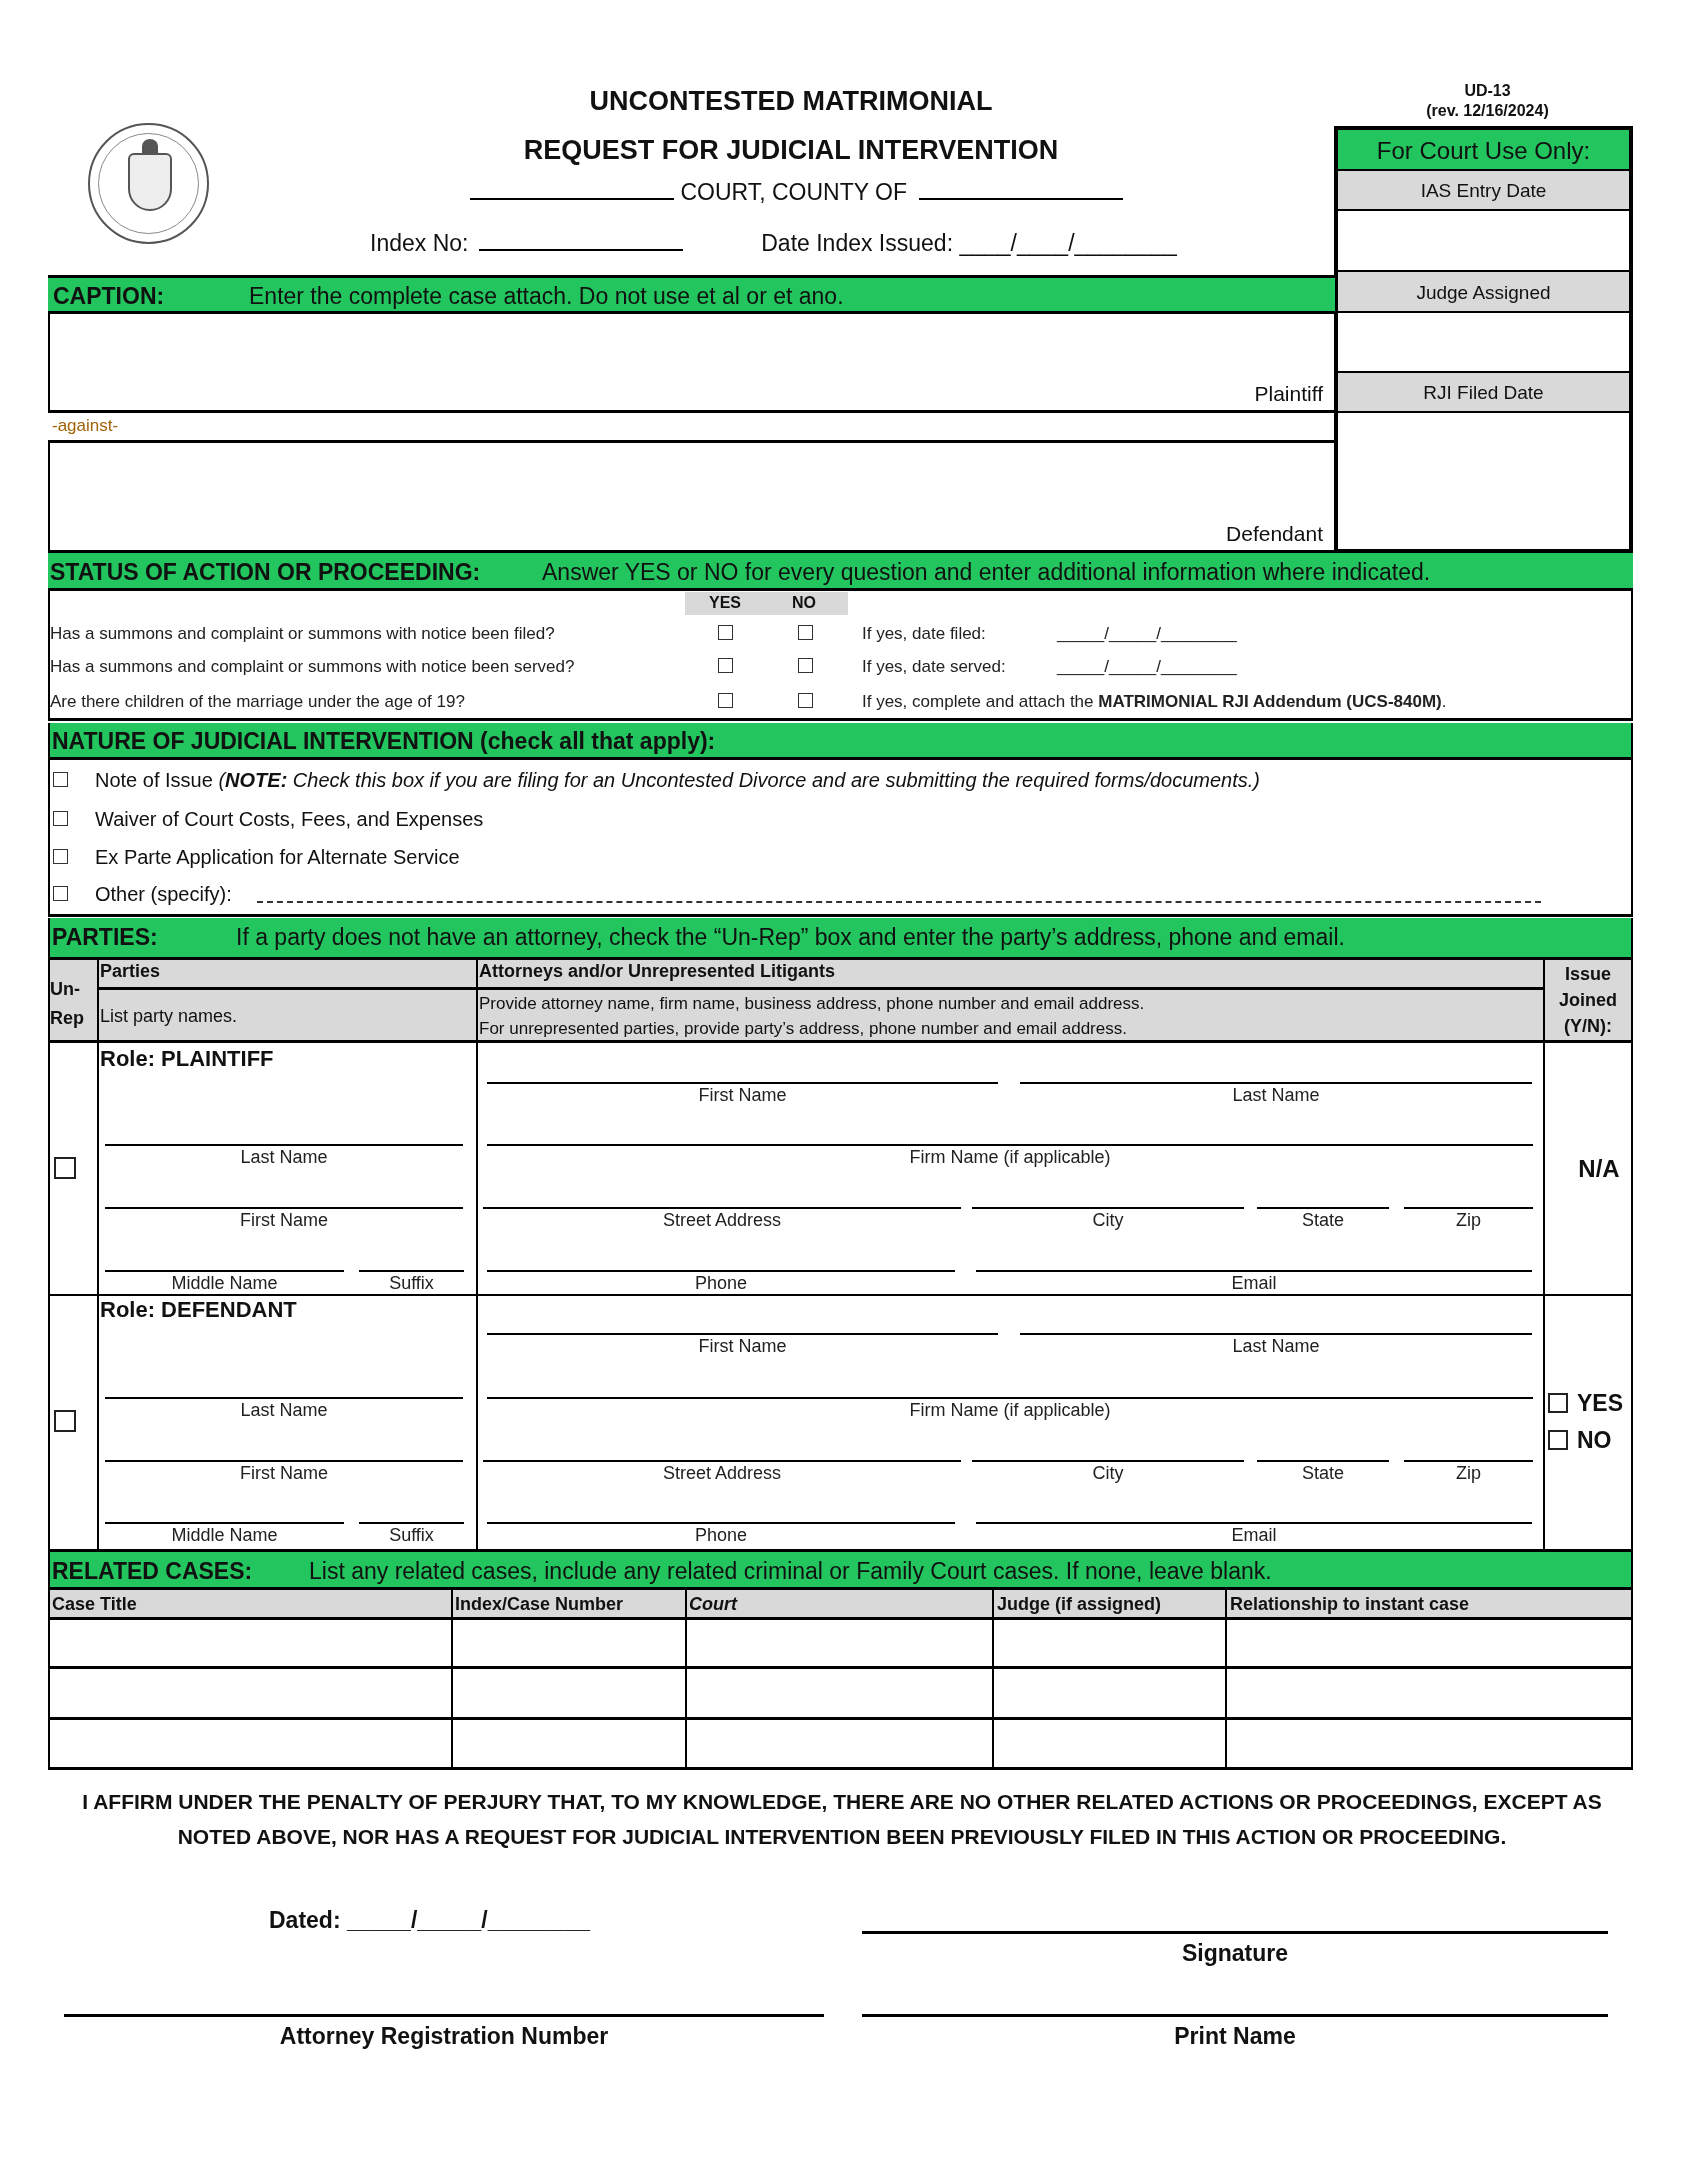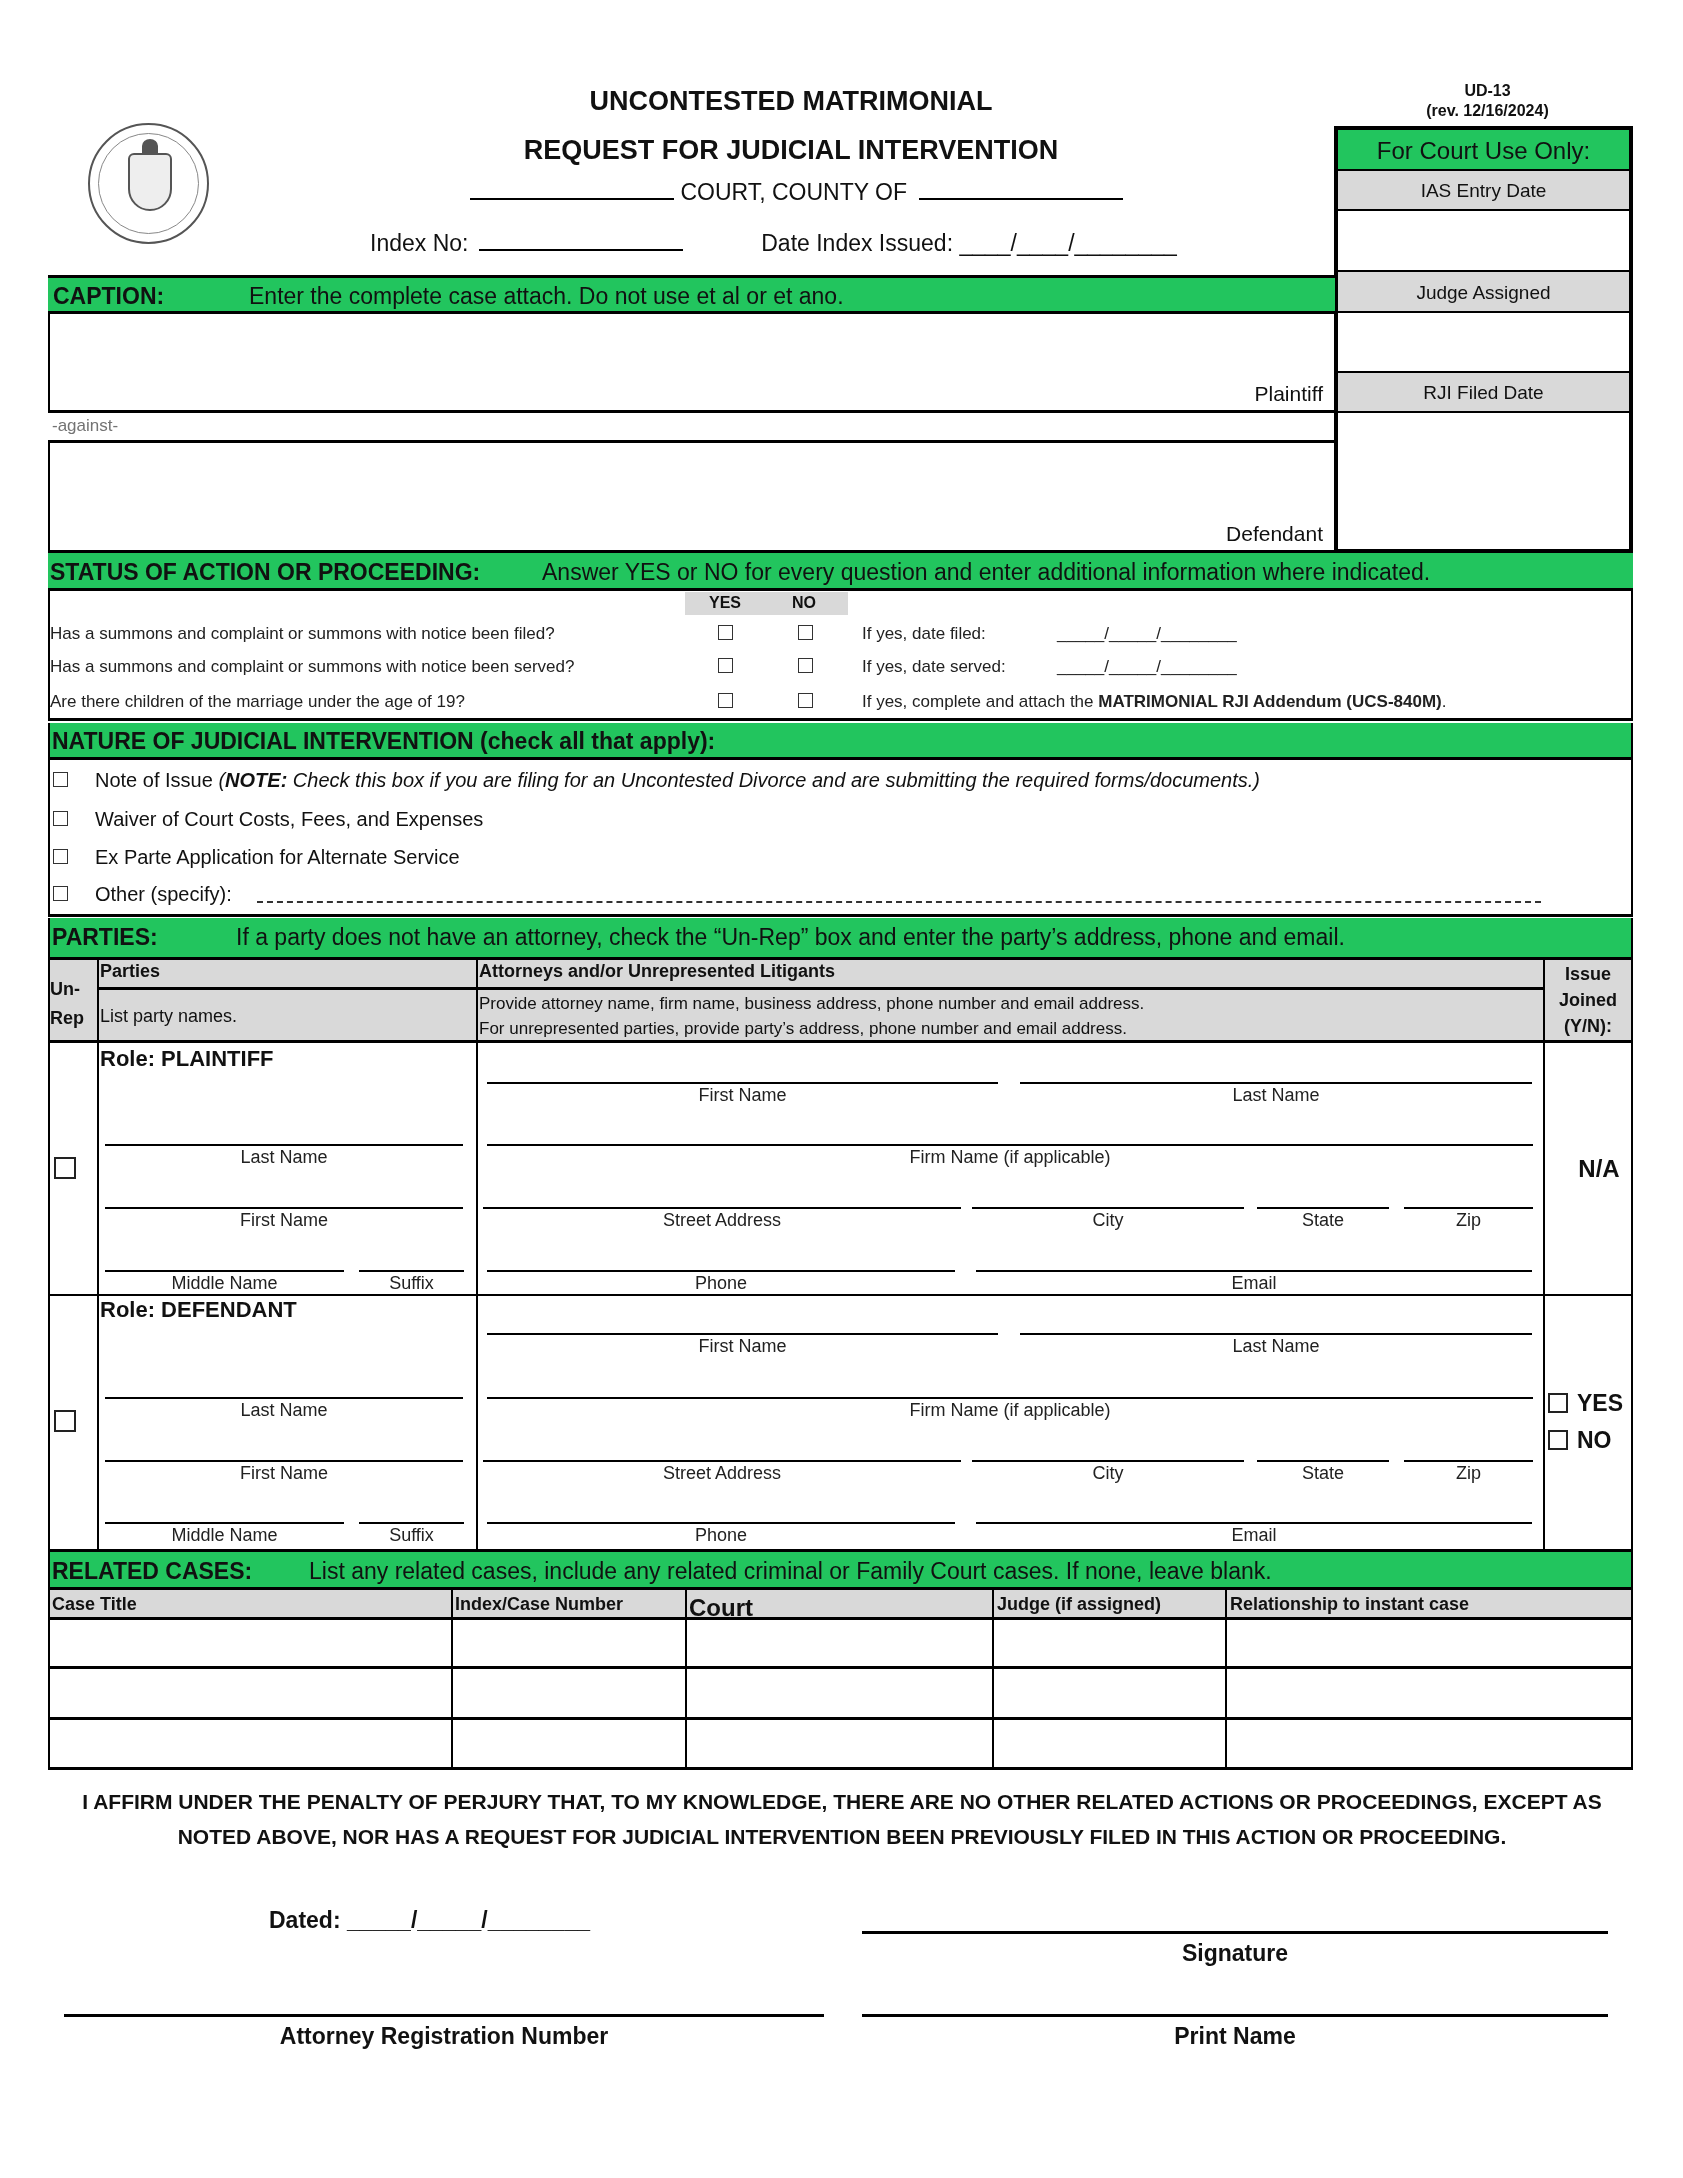--- a/index.html
+++ b/index.html
@@ -59,21 +59,21 @@
   <div style="height:129px;"></div>
 </div>
 
 <div class="abs gray" style="left:48px;top:275px;width:1287px;height:39px;border-top:3px solid #000;border-bottom:3px solid #000;">
   <span class="abs sect-title" style="left:5px;top:5px;">CAPTION:</span>
   <span class="abs sect-desc" style="left:201px;top:5px;">Enter the complete case attach. Do not use et al or et ano.</span>
 </div>
 <div class="abs" style="left:48px;top:313px;width:1287px;height:100px;border-left:2px solid #000;border-bottom:3px solid #000;">
   <span class="abs" style="right:12px;bottom:4px;font-size:21px;">Plaintiff</span>
 </div>
-<div class="abs" style="left:52px;top:416px;font-size:17px;color:#737373;">-against-</div>
+<div class="abs" style="left:52px;top:416px;font-size:17px;color:#a16207;">-against-</div>
 <div class="abs" style="left:48px;top:440px;width:1287px;height:110px;border-top:3px solid #000;border-left:2px solid #000;">
   <span class="abs" style="right:12px;bottom:4px;font-size:21px;">Defendant</span>
 </div>
 
 <div class="abs gray" style="left:48px;top:550px;width:1585px;height:41px;border-top:3px solid #000;border-bottom:3px solid #000;">
   <span class="abs sect-title" style="left:2px;top:6px;">STATUS OF ACTION OR PROCEEDING:</span>
   <span class="abs sect-desc" style="left:494px;top:6px;">Answer YES or NO for every question and enter additional information where indicated.</span>
 </div>
 <div class="abs" style="left:48px;top:591px;width:1585px;height:130px;border-left:2px solid #000;border-right:2px solid #000;border-bottom:3px solid #000;"></div>
 <div class="abs lgray" style="left:685px;top:592px;width:163px;height:23px;">
@@ -215,21 +215,21 @@
 <span class="abs cb" style="left:1548px;top:1430px;width:20px;height:20px;border:2px solid #222;"></span>
 <div class="abs bold" style="left:1577px;top:1427px;font-size:23px;">NO</div>
 
 <div class="abs gray" style="left:48px;top:1549px;width:1585px;height:41px;border:2px solid #000;border-top:3px solid #000;border-bottom:3px solid #000;">
   <span class="abs sect-title" style="left:2px;top:6px;">RELATED CASES:</span>
   <span class="abs sect-desc" style="left:259px;top:6px;">List any related cases, include any related criminal or Family Court cases.  If none, leave blank.</span>
 </div>
 <div class="abs lgray" style="left:48px;top:1590px;width:1585px;height:30px;border-left:2px solid #000;border-right:2px solid #000;border-bottom:3px solid #000;">
   <span class="abs bold" style="left:2px;top:4px;font-size:18px;">Case Title</span>
   <span class="abs bold" style="left:405px;top:4px;font-size:18px;">Index/Case Number</span>
-  <span class="abs bold" style="left:639px;top:4px;font-size:24px;">Court</span>
+  <span class="abs bold" style="left:639px;top:4px;font-size:18px;font-style:italic;">Court</span>
   <span class="abs bold" style="left:947px;top:4px;font-size:18px;">Judge (if assigned)</span>
   <span class="abs bold" style="left:1180px;top:4px;font-size:18px;">Relationship to instant case</span>
 </div>
 <div class="abs" style="left:48px;top:1620px;width:1585px;height:150px;border-left:2px solid #000;border-right:2px solid #000;border-bottom:3px solid #000;">
   <div style="position:absolute;left:0;top:0;width:100%;height:49px;border-bottom:3px solid #000;"></div>
   <div style="position:absolute;left:0;top:49px;width:100%;height:51px;border-bottom:3px solid #000;"></div>
   <div style="position:absolute;left:0;top:100px;width:100%;height:48px;"></div>
 </div>
 <div class="vline" style="left:451px;top:1590px;height:180px;"></div>
 <div class="vline" style="left:685px;top:1590px;height:180px;"></div>

